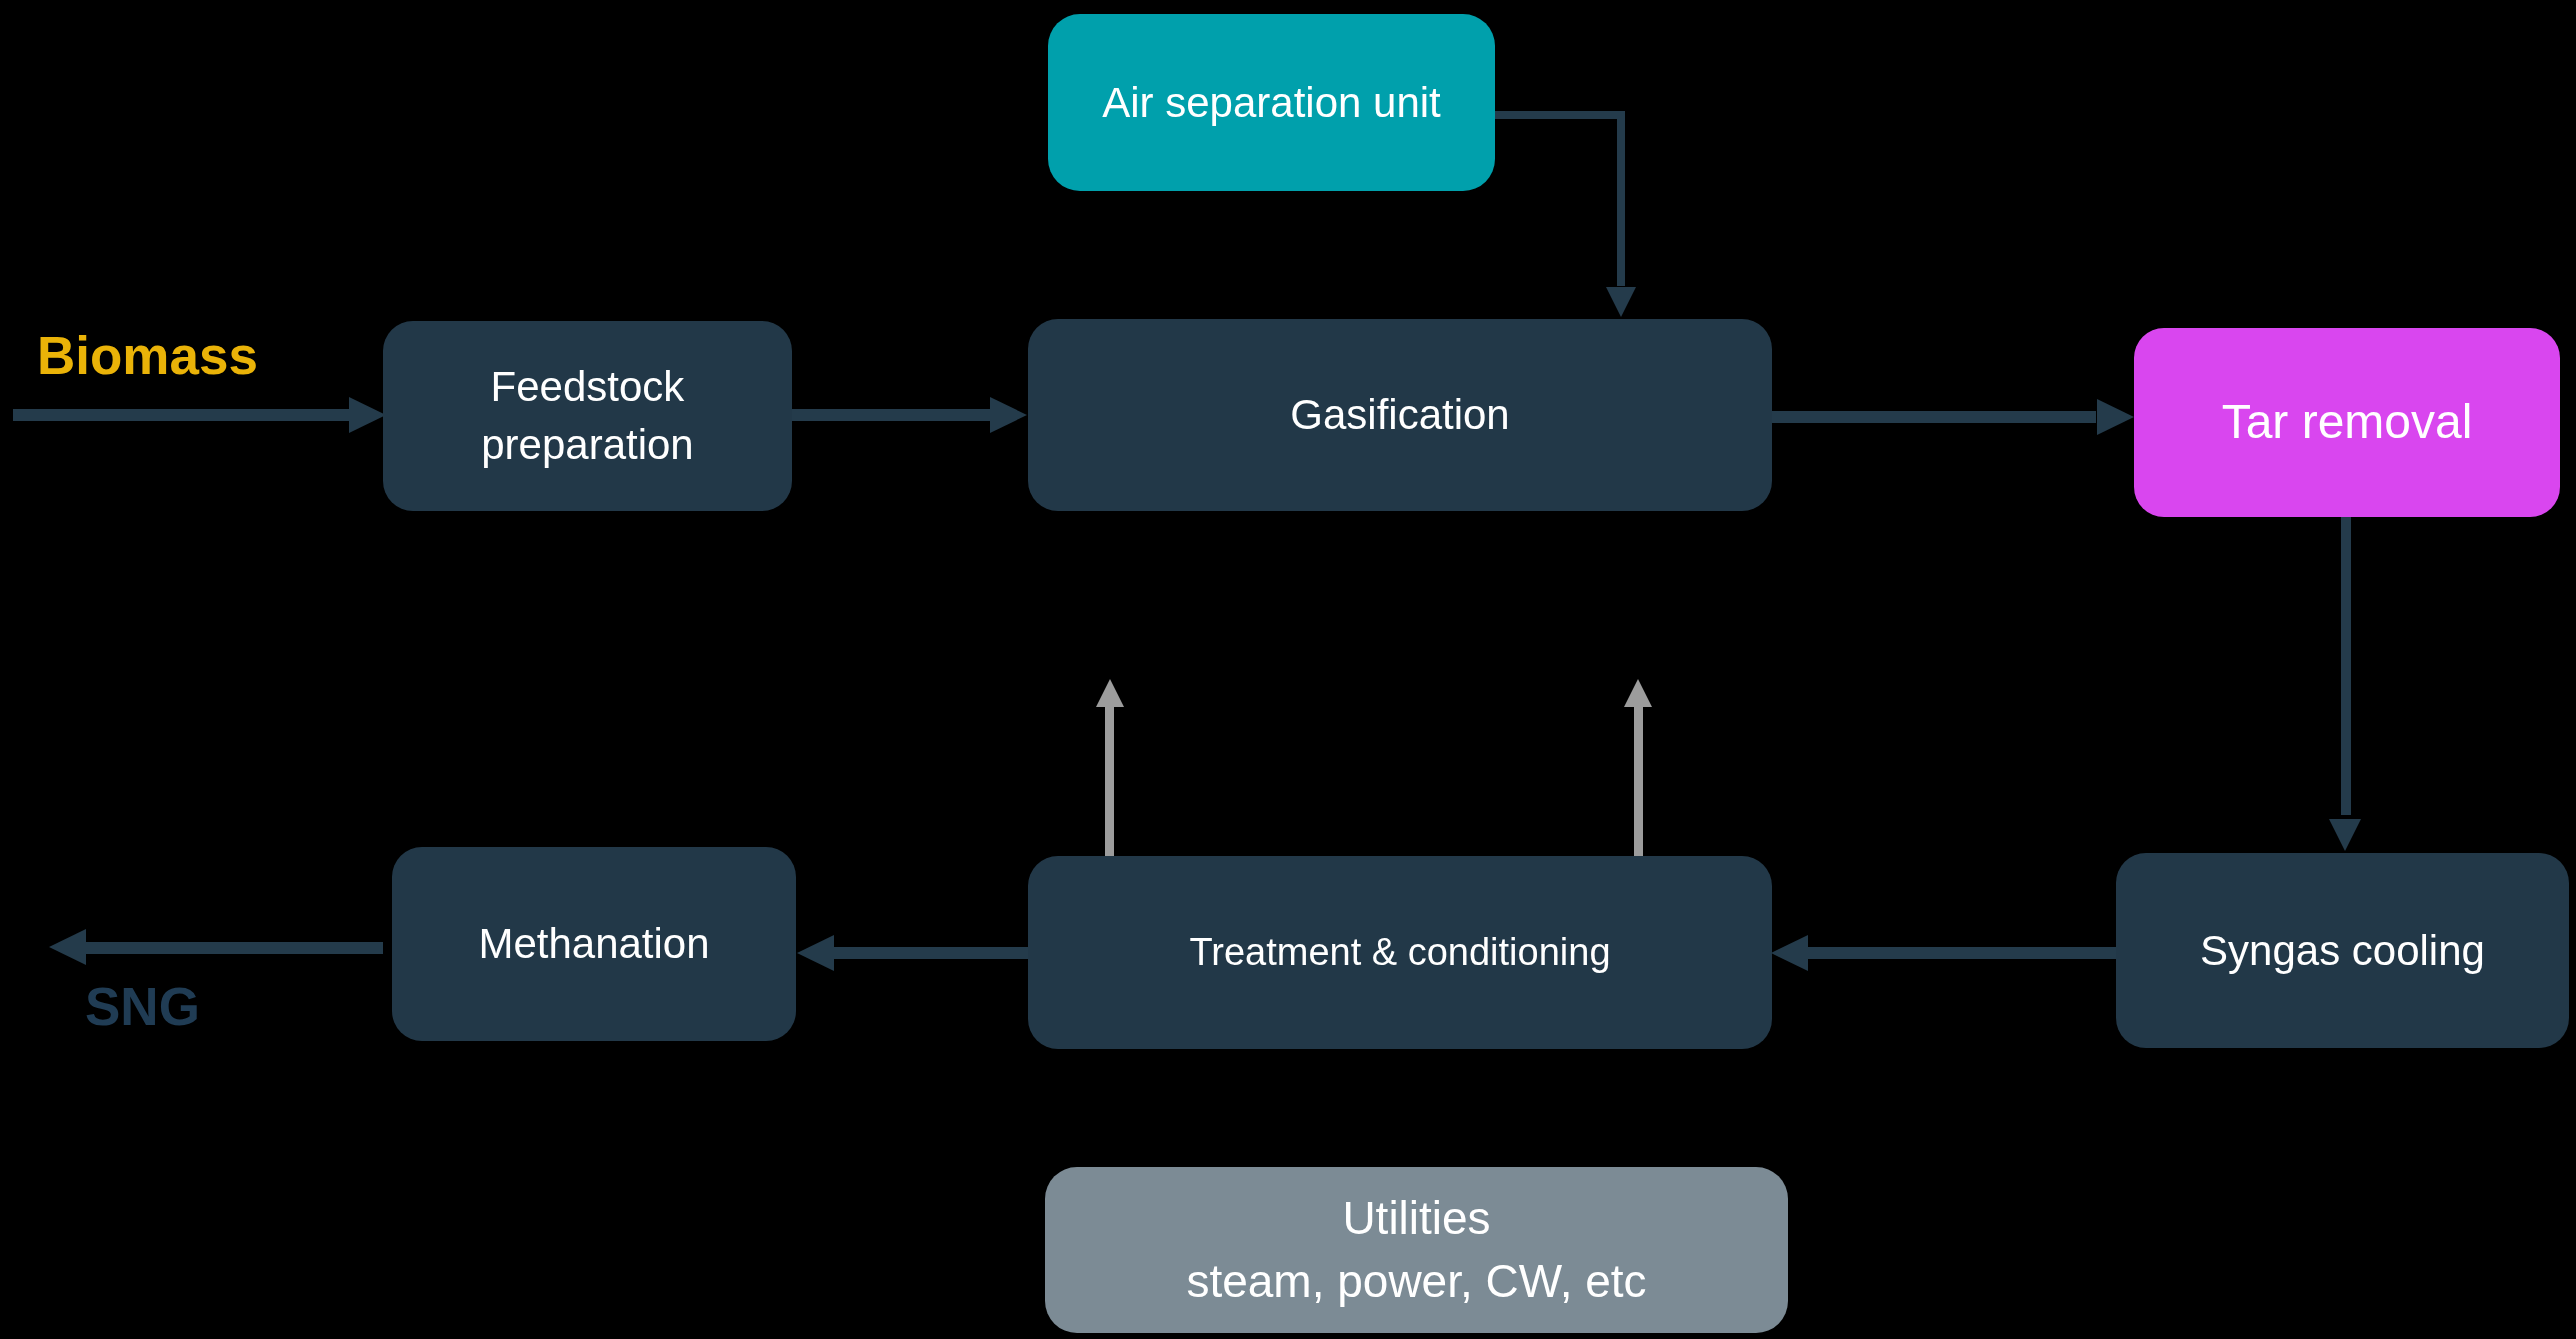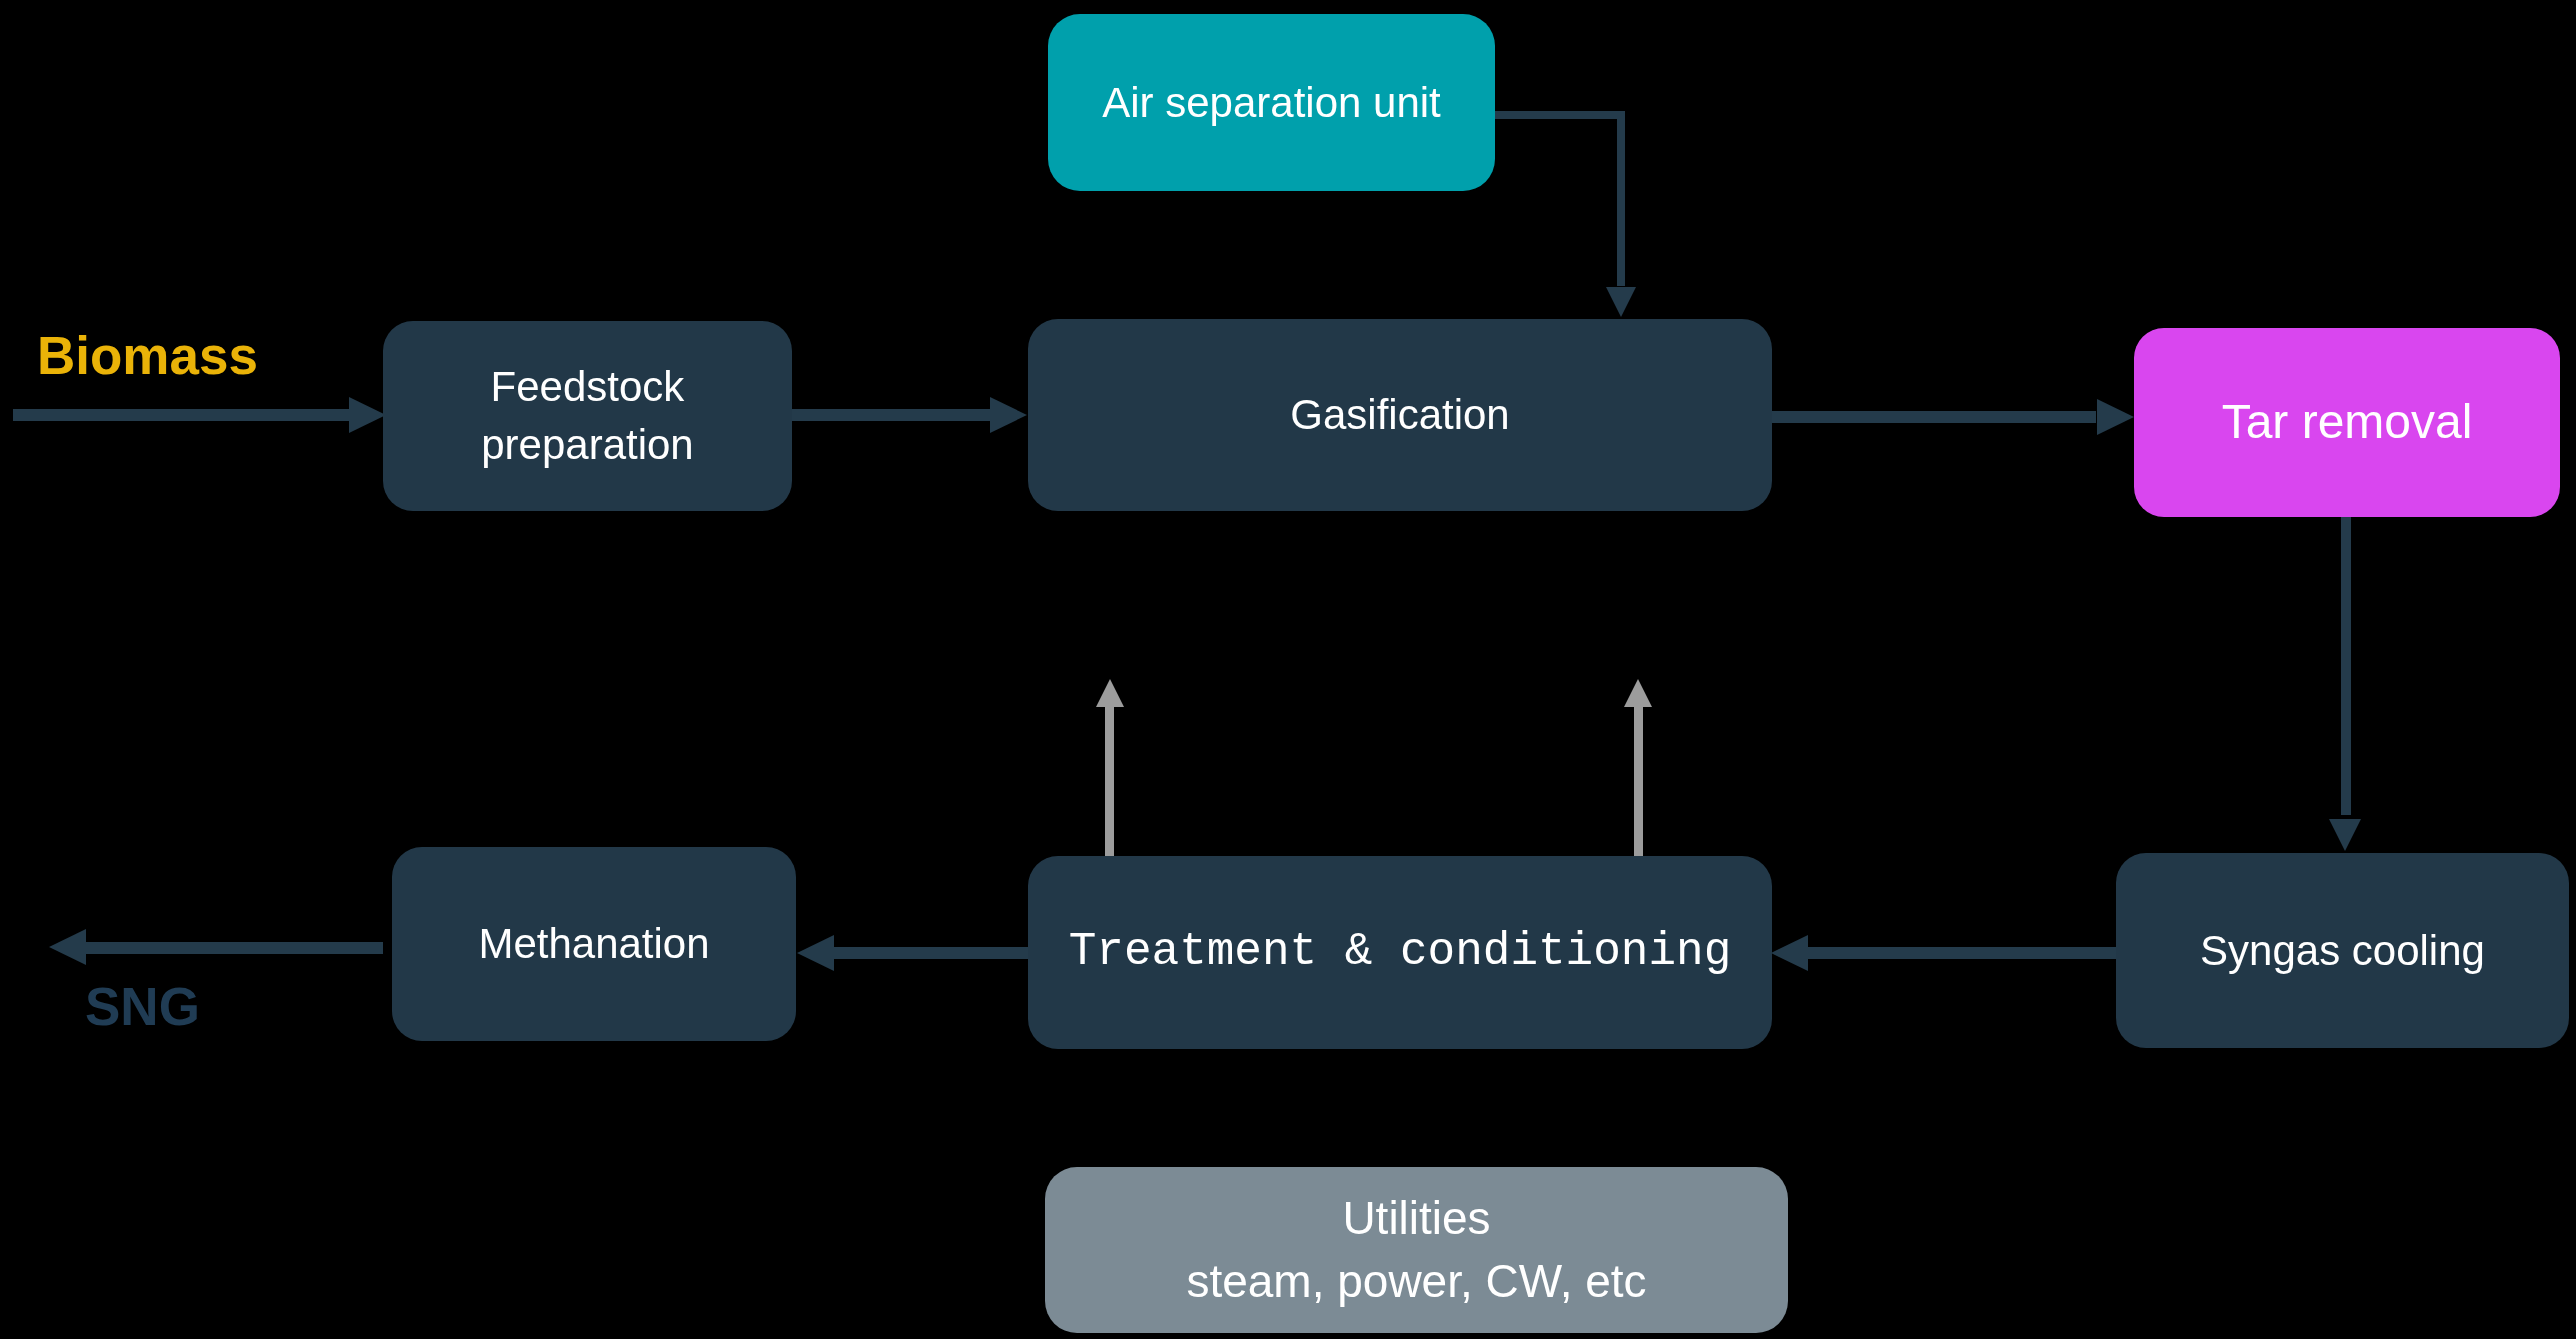--- a/index.html
+++ b/index.html
@@ -76,21 +76,21 @@
     <div class="node" style="left: 383px; top: 321px; width: 409px; height: 190px; border-radius: 30px; background: rgb(34, 56, 72); font-size: 42px; color: rgb(255, 255, 255);">
       <span>Feedstock</span>
       <span>preparation</span>
     </div>
     <div class="node" style="left: 2134px; top: 328px; width: 426px; height: 189px; border-radius: 30px; background: #d946ef; font-size: 48px; color: rgb(255, 255, 255);">
       <span>Tar removal</span>
     </div>
     <div class="node" style="left: 392px; top: 847px; width: 404px; height: 194px; border-radius: 30px; background: rgb(34, 56, 72); font-size: 42px; color: rgb(255, 255, 255);">
       <span>Methanation</span>
     </div>
-    <div class="node" style="left: 1028px; top: 856px; width: 744px; height: 193px; border-radius: 30px; background: rgb(34, 56, 72); font-size: 46px; color: rgb(255, 255, 255); font-family: Liberation Mono, monospace;">
+    <div class="node" style="left: 1028px; top: 856px; width: 744px; height: 193px; border-radius: 30px; background: rgb(34, 56, 72); font-size: 38px; color: rgb(255, 255, 255);">
       <span>Treatment &amp; conditioning</span>
     </div>
     <div class="node" style="left: 1045px; top: 1167px; width: 743px; height: 166px; border-radius: 32px; background: rgb(124, 139, 149); font-size: 46px; color: rgb(255, 255, 255);">
       <span>Utilities</span>
       <span>steam, power, CW, etc</span>
     </div>
     <div class="node" style="left: 2116px; top: 853px; width: 453px; height: 195px; border-radius: 30px; background: rgb(34, 56, 72); font-size: 42px; color: rgb(255, 255, 255);">
       <span>Syngas cooling</span>
     </div>
     <div class="flow-label" style="left: 37px; top: 327px; font-size: 53px; color: #eab308;">Biomass</div>

